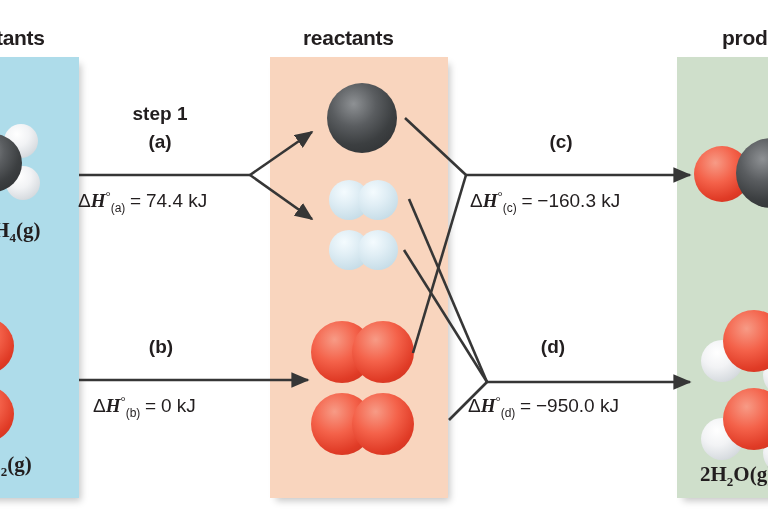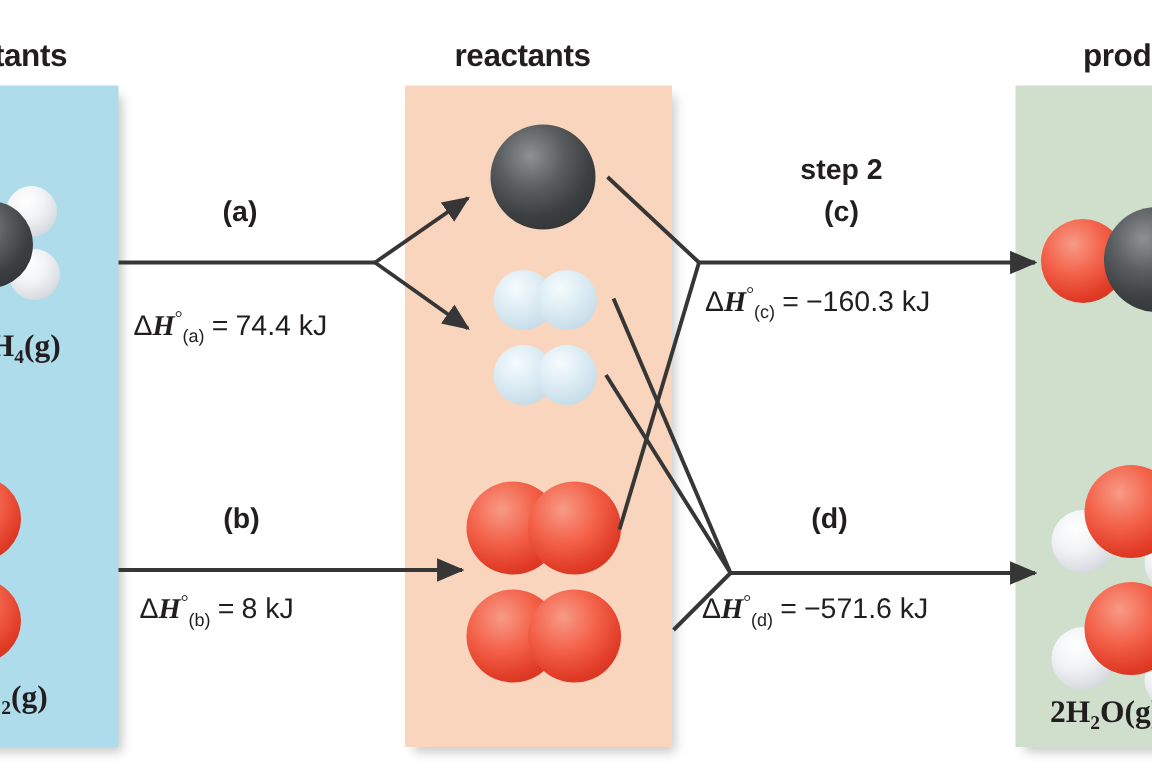--- a/index.html
+++ b/index.html
@@ -186,42 +186,42 @@
     <line x1="405" y1="118" x2="466" y2="175" stroke="#363636" stroke-width="2.6"></line>
     <line x1="413" y1="353" x2="466" y2="175" stroke="#363636" stroke-width="2.6"></line>
     <line x1="466" y1="175" x2="690" y2="175" stroke="#363636" stroke-width="2.6" marker-end="url(#arrowhead)"></line>
 
     <line x1="409" y1="199" x2="487" y2="382" stroke="#363636" stroke-width="2.6"></line>
     <line x1="404" y1="250" x2="487" y2="382" stroke="#363636" stroke-width="2.6"></line>
     <line x1="449" y1="420" x2="487" y2="382" stroke="#363636" stroke-width="2.6"></line>
     <line x1="487" y1="382" x2="690" y2="382" stroke="#363636" stroke-width="2.6" marker-end="url(#arrowhead)"></line>
   </svg>
 
+  <div class="step-label" id="lbl-step1" style="left:102px;top:103px;width:116px;">step 1</div>
   <div class="sub-label" id="lbl-step1-letter" style="left:102px;top:131px;width:116px;">(a)</div>
-  <div class="dh" id="dh-a" style="left:89px;top:188px;margin-top:16px;">
+  <div class="dh" id="dh-a" style="left:78px;top:188px;">
     <span class="delta">Δ</span><span class="H">H</span><span class="deg">°</span><span class="sub">(a)</span>
     <span class="eq">=</span>
     <span class="val"></span><span class="val">74.4 kJ</span>
   </div>
 
   <div class="sub-label" id="lbl-stepb-letter" style="left:103px;top:336px;width:116px;">(b)</div>
   <div class="dh" id="dh-b" style="left:93px;top:393px;">
     <span class="delta">Δ</span><span class="H">H</span><span class="deg">°</span><span class="sub">(b)</span>
     <span class="eq">=</span>
-    <span class="val"></span><span class="val">8 kJ</span>
-  </div>
-
-  <div class="step-label" id="lbl-step2" style="left:503px;top:103px;width:116px;">step 2</div>
+    <span class="val"></span><span class="val">0 kJ</span>
+  </div>
+
   <div class="sub-label" id="lbl-step2-letter" style="left:503px;top:131px;width:116px;">(c)</div>
   <div class="dh" id="dh-c" style="left:470px;top:188px;">
     <span class="delta">Δ</span><span class="H">H</span><span class="deg">°</span><span class="sub">(c)</span>
     <span class="eq">=</span>
     <span class="val">−</span><span class="val">160.3 kJ</span>
   </div>
 
   <div class="sub-label" id="lbl-stepd-letter" style="left:495px;top:336px;width:116px;">(d)</div>
   <div class="dh" id="dh-d" style="left:468px;top:393px;">
     <span class="delta">Δ</span><span class="H">H</span><span class="deg">°</span><span class="sub">(d)</span>
     <span class="eq">=</span>
-    <span class="val">−</span><span class="val">571.6 kJ</span>
+    <span class="val">−</span><span class="val">950.0 kJ</span>
   </div>
 
 </div>
 
 </body></html>

